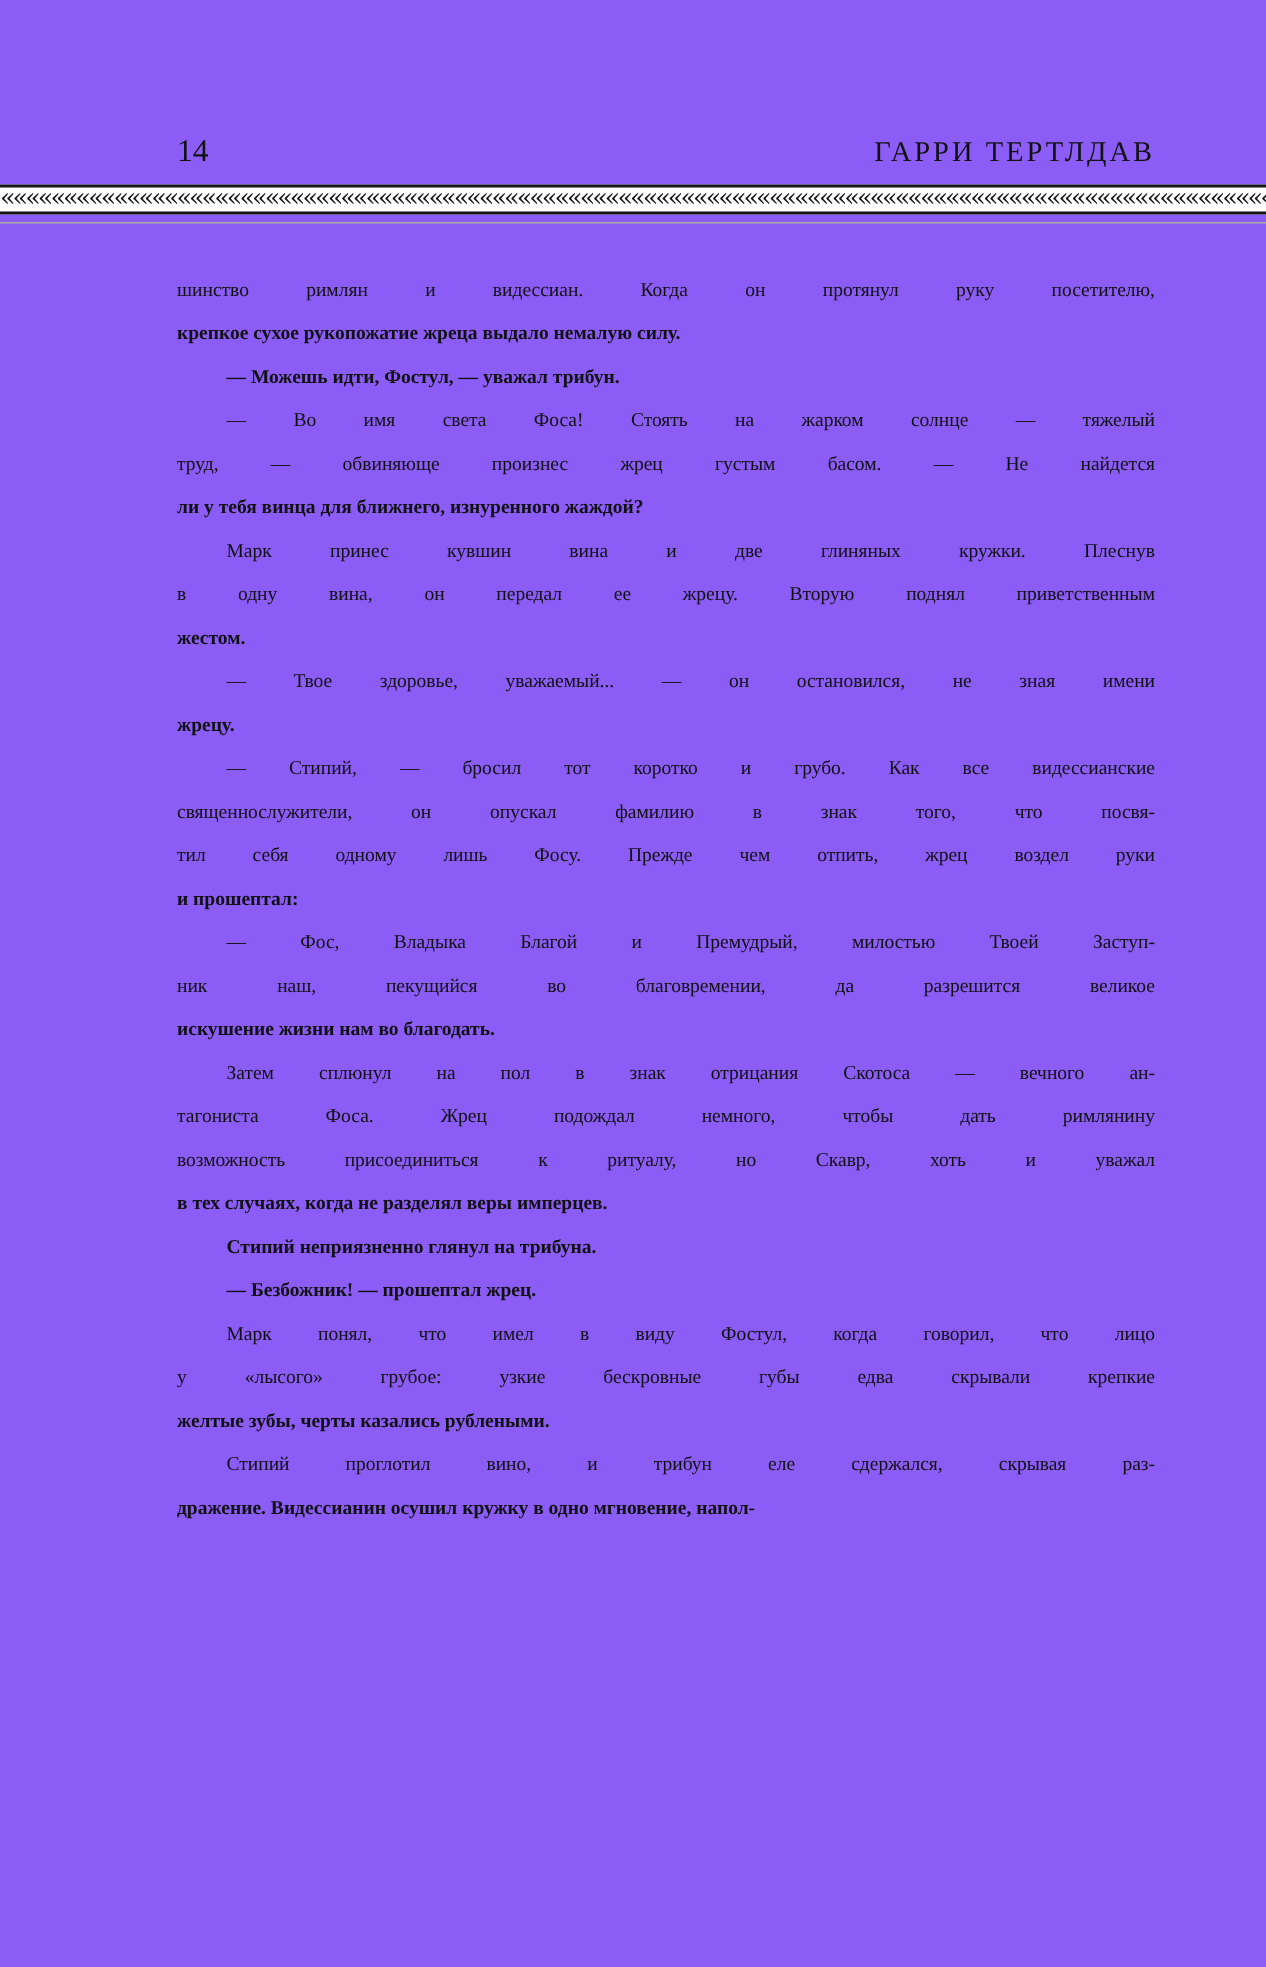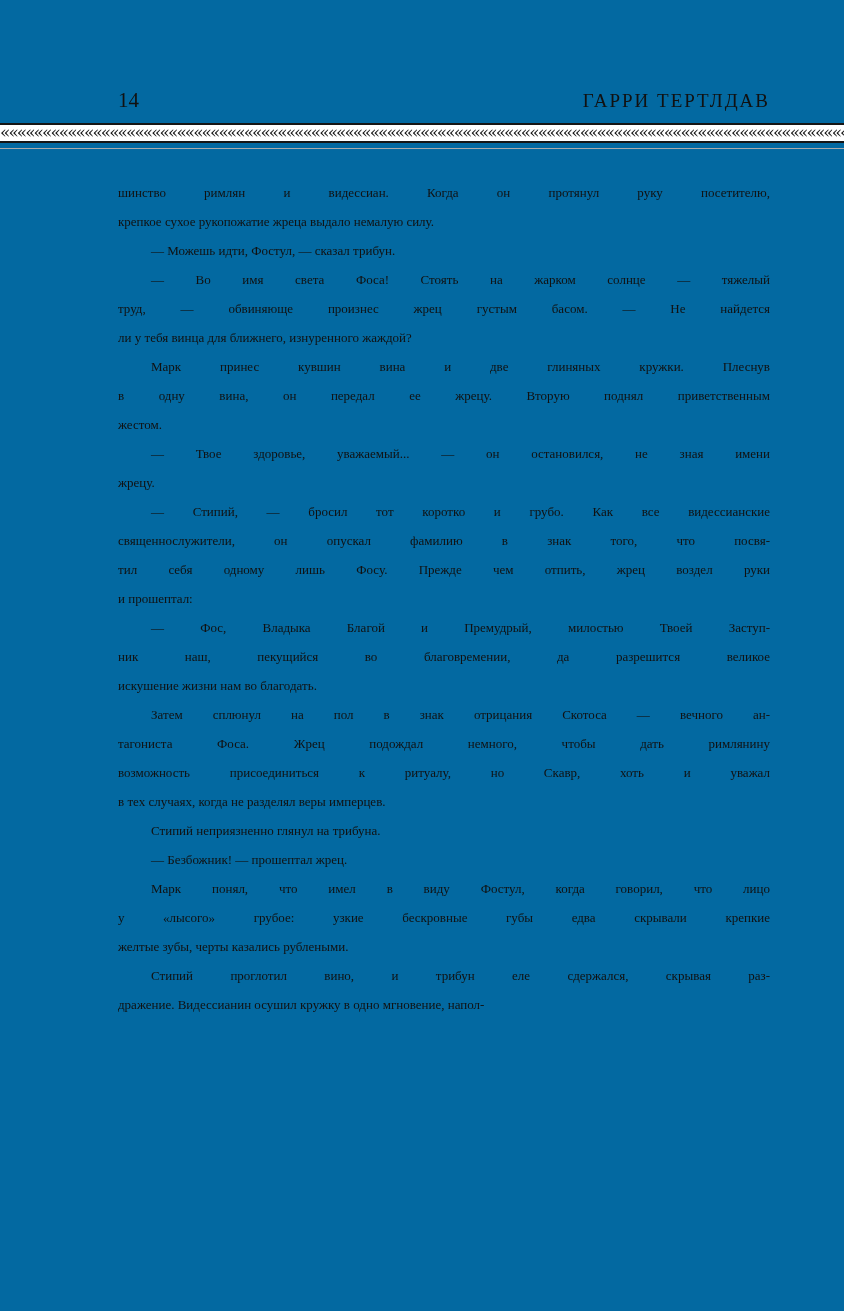--- a/index.html
+++ b/index.html
@@ -4,21 +4,21 @@
 <style>
   html, body {
     margin: 0;
     padding: 0;
     background: #ffffff;
   }
   .book-page {
     position: relative;
     width: 844px;
     height: 1311px;
-    background: #0369a1;
+    background: #8b5cf6;
     color: #111111;
     font-family: "Liberation Serif", "DejaVu Serif", serif;
     overflow: hidden;
   }
   .header-row {
     position: absolute;
     top: 88px;
     left: 118px;
     width: 652px;
     display: flex;
@@ -68,20 +68,21 @@
     font-size: 13px;
     line-height: 29px;
   }
   .para { margin: 0; }
   .line {
     text-align: justify;
     text-align-last: justify;
   }
   .line.last {
     text-align-last: left;
+    font-weight: bold;
   }
   .para.indent .line.first {
     text-indent: 33px;
   }
 </style>
 </head>
 <body>
 
 <div class="book-page">
 
@@ -94,21 +95,21 @@
     <div class="ornament-glyphs">««««««««««««««««««««««««««««««««««««««««««««««««««««««««««««««««««««««««««««««««««««««««««««««««««««««««««««««««««««««««««««««««««««««««««««««««««««««««««««««««««««««««««««««««««««««««««««««««««««««««««««««««««««««««««««</div>
   </div>
   <div class="ornament-underline"></div>
 
   <div class="body-text">
       <div class="para">
         <div class="line first">шинство римлян и видессиан. Когда он протянул руку посетителю,</div>
         <div class="line last">крепкое сухое рукопожатие жреца выдало немалую силу.</div>
       </div>
       <div class="para indent">
-        <div class="line first last">— Можешь идти, Фостул, — сказал трибун.</div>
+        <div class="line first last">— Можешь идти, Фостул, — уважал трибун.</div>
       </div>
       <div class="para indent">
         <div class="line first">— Во имя света Фоса! Стоять на жарком солнце — тяжелый</div>
         <div class="line">труд, — обвиняюще произнес жрец густым басом. — Не найдется</div>
         <div class="line last">ли у тебя винца для ближнего, изнуренного жаждой?</div>
       </div>
       <div class="para indent">
         <div class="line first">Марк принес кувшин вина и две глиняных кружки. Плеснув</div>
         <div class="line">в одну вина, он передал ее жрецу. Вторую поднял приветственным</div>
         <div class="line last">жестом.</div>

